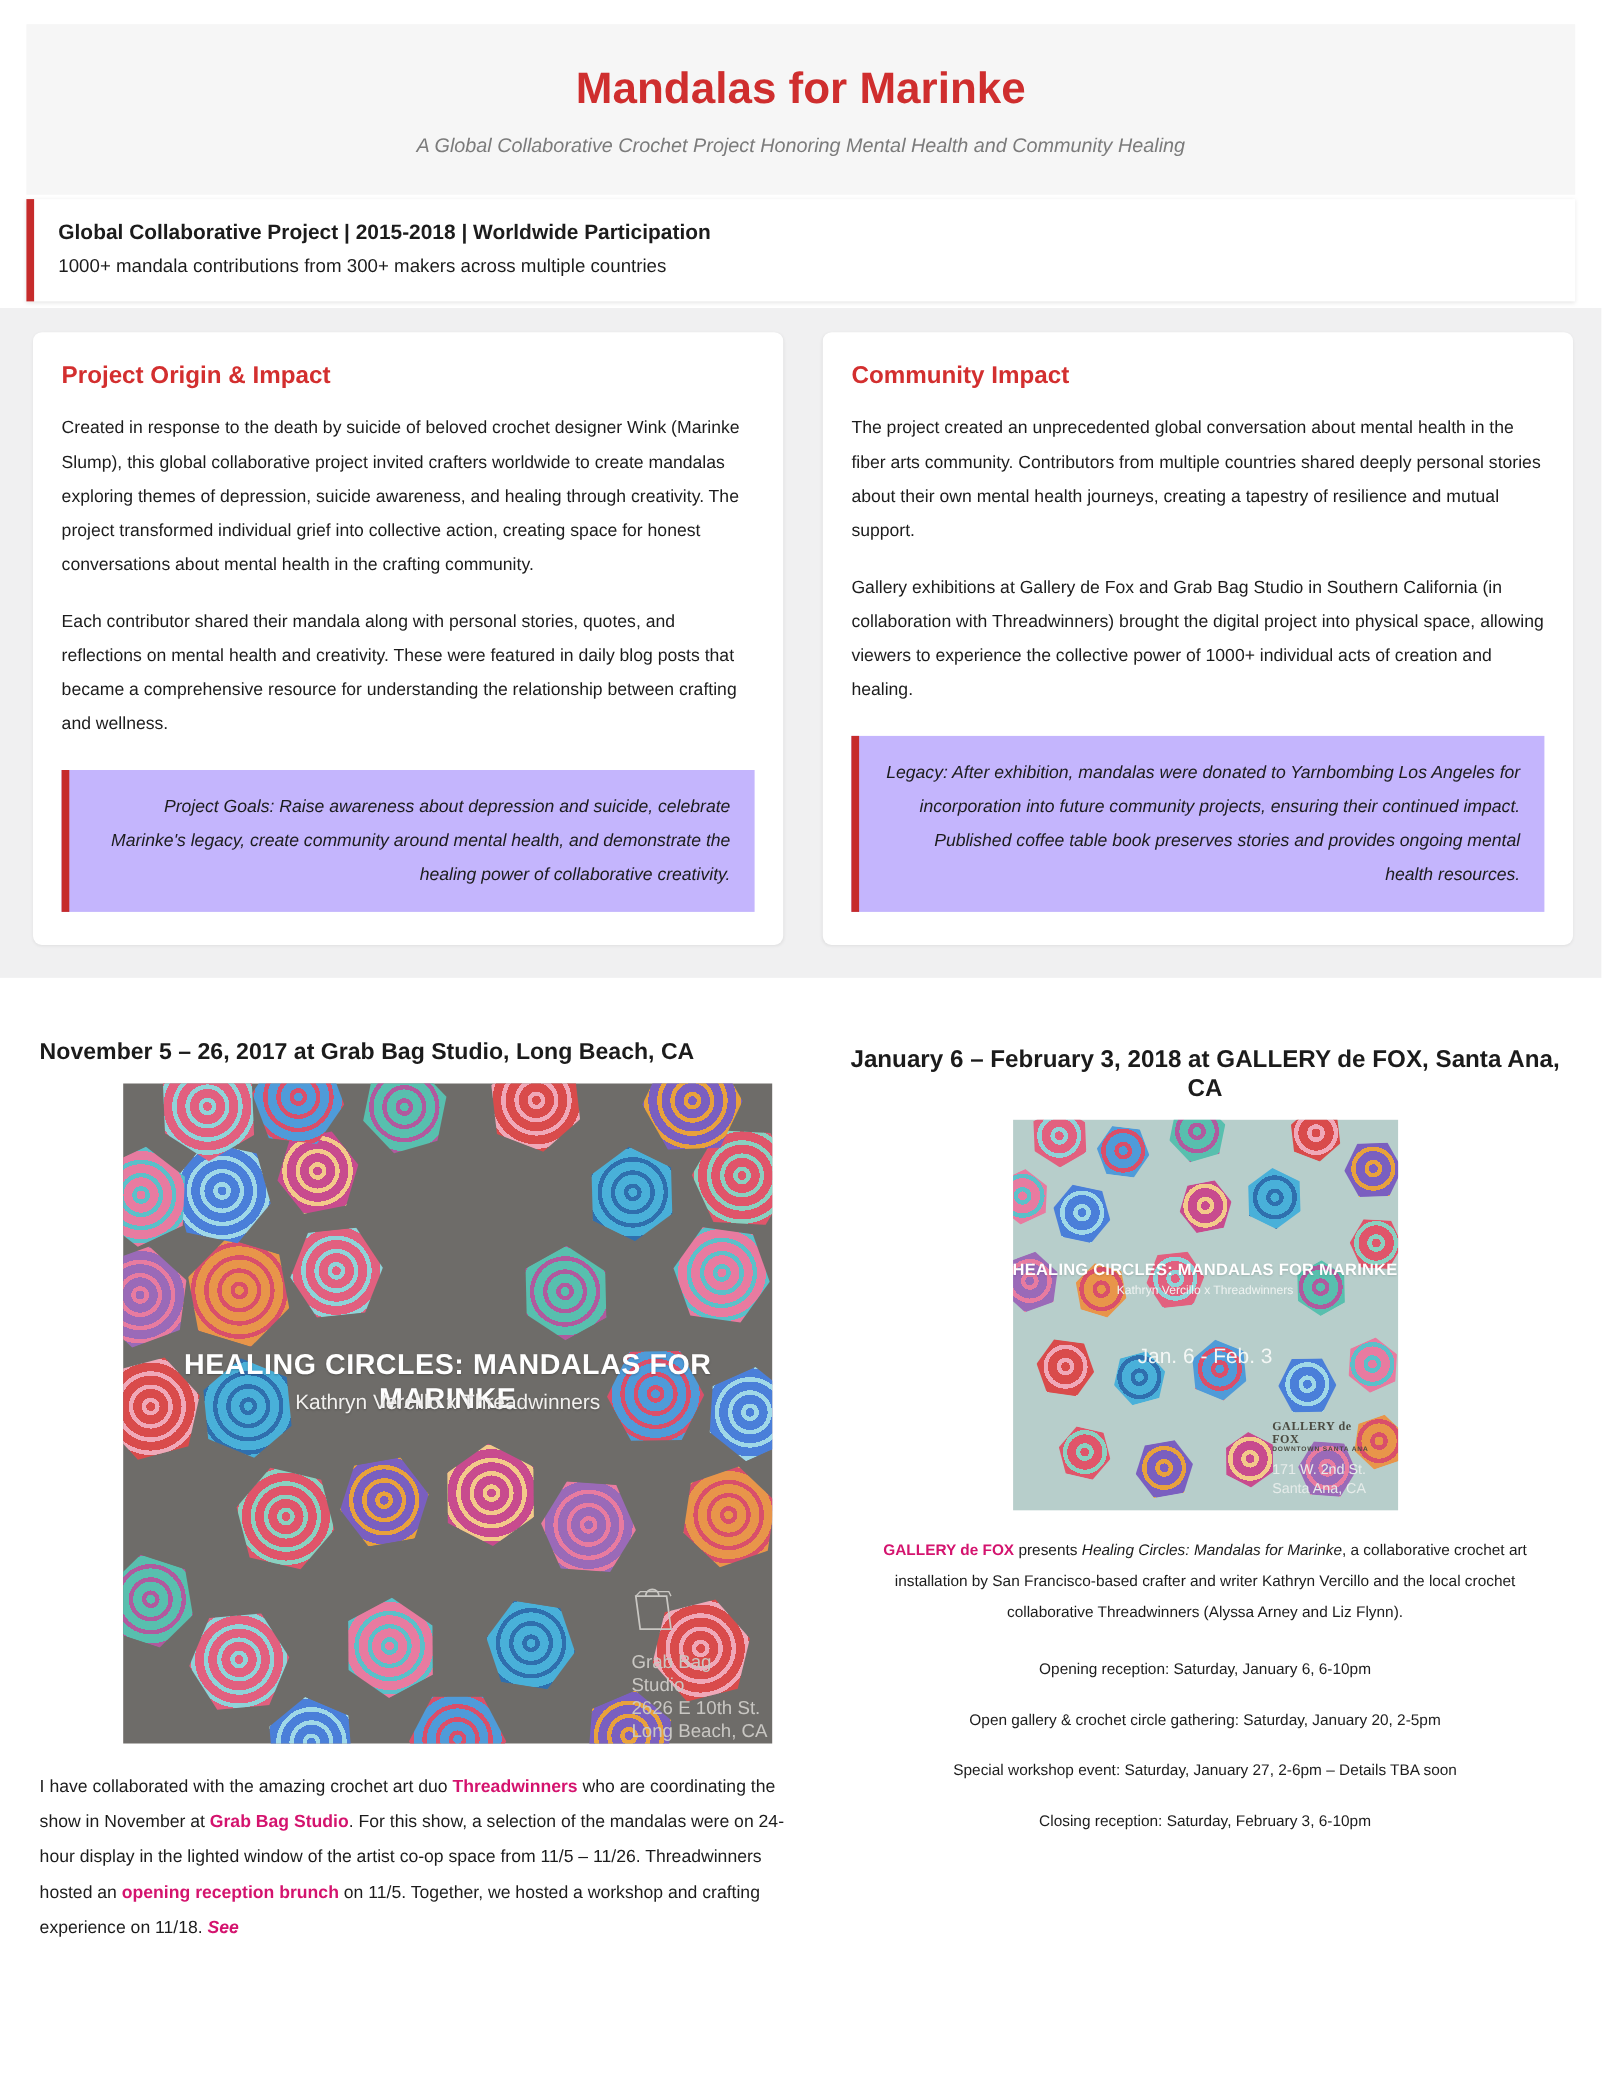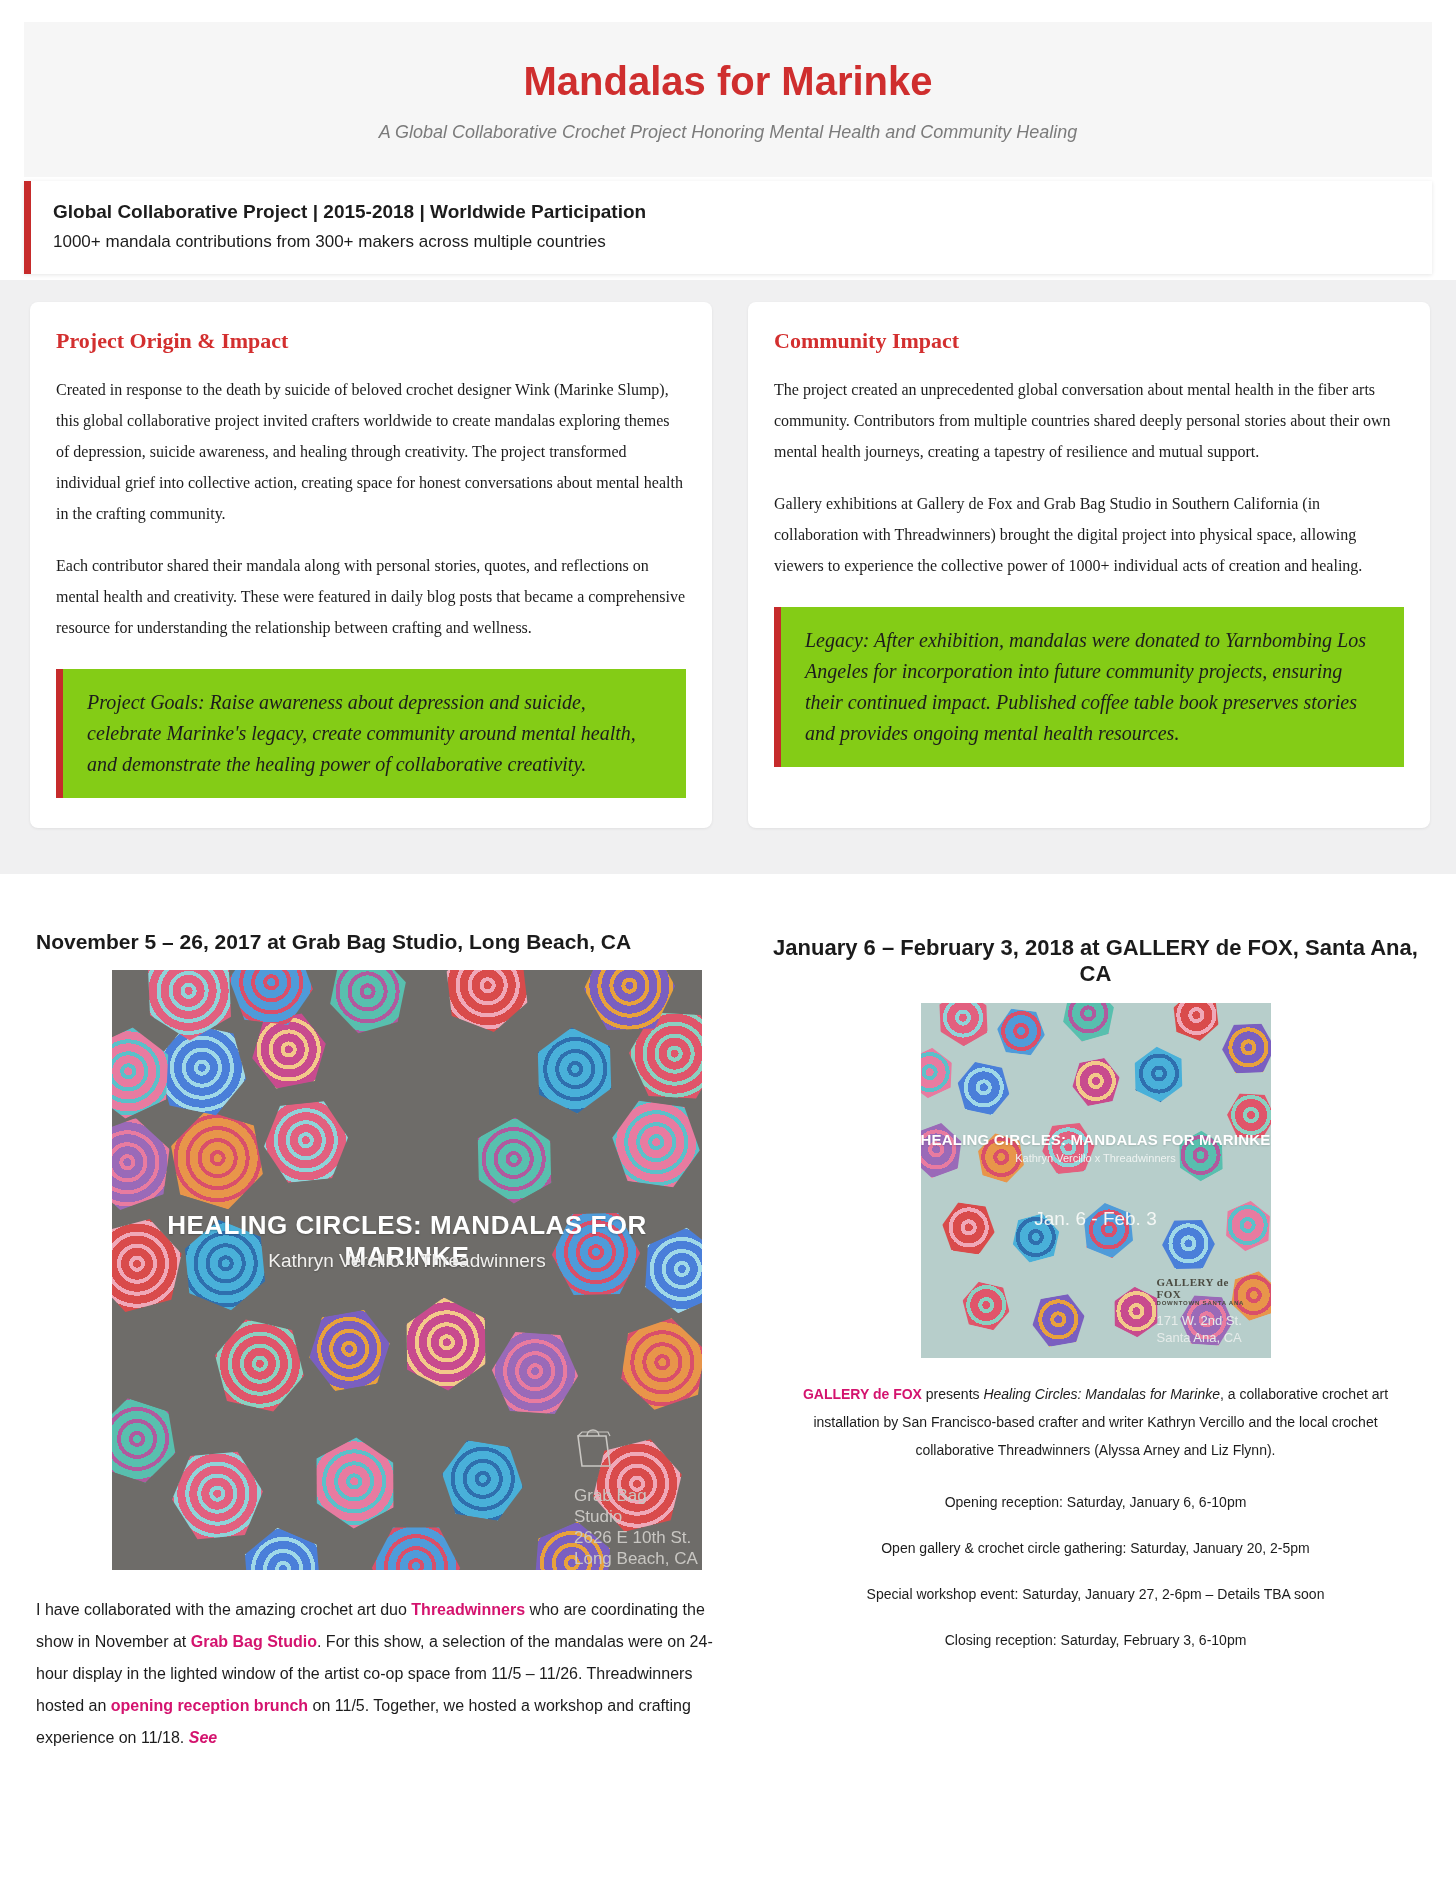--- a/index.html
+++ b/index.html
@@ -40,51 +40,51 @@
     padding:20px 18px 22px 22px;
     box-shadow:0 1px 4px rgba(0,0,0,0.10);
   }
   .banner-title { font-size:19px; font-weight:700; }
   .banner-sub { margin-top:9px; font-size:17px; }
 
   
   .cards-section {
     margin-top:6px;
     background:#f0f0f1;
-    padding:22px 26px 46px 30px;
+    padding:22px 26px 30px 30px;
     display:grid;
     grid-template-columns:1fr 1fr;
     gap:36px;
-    font-family:Liberation Serif, serif;
   }
   .card {
     background:#ffffff;
     border-radius:8px;
     box-shadow:0 1px 3px rgba(0,0,0,0.07);
     padding:26px 26px 30px;
   }
   .card h2 {
     font-size:22px;
     font-weight:700;
     color:#d32f2f;
     margin-bottom:20px;
   }
   .card p {
     font-size:16px;
     line-height:31px;
     margin-bottom:21px;
   }
   .pink-callout {
-    background:#84cc16;
+    background:#c4b5fd;
     border-left:7px solid #c62b2b;
     padding:18px 22px 18px 24px;
-    font-size:20px;
+    font-size:16px;
     line-height:31px;
     font-style:italic;
     margin-top:26px;
+    text-align:right;
   }
 
   
   .exhibitions {
     background:#ffffff;
     padding:56px 30px 0 36px;
     display:grid;
     grid-template-columns:700px 1fr;
     gap:29px;
   }

